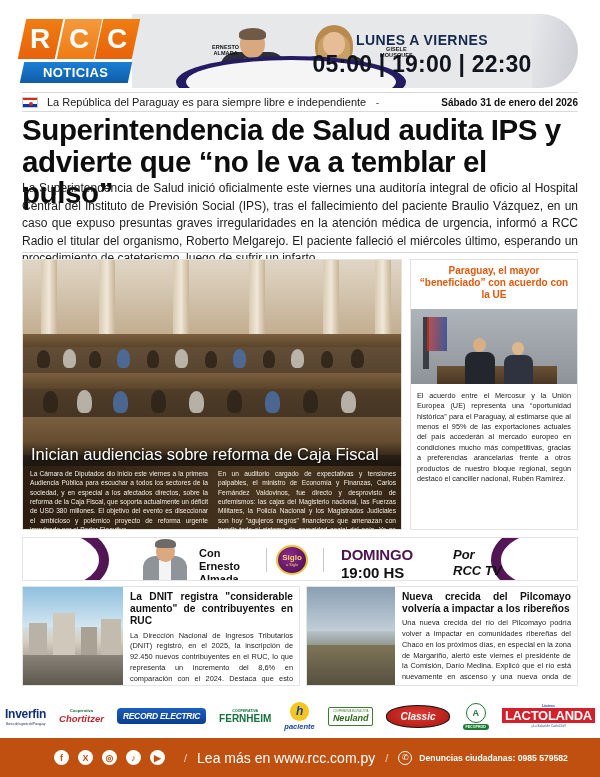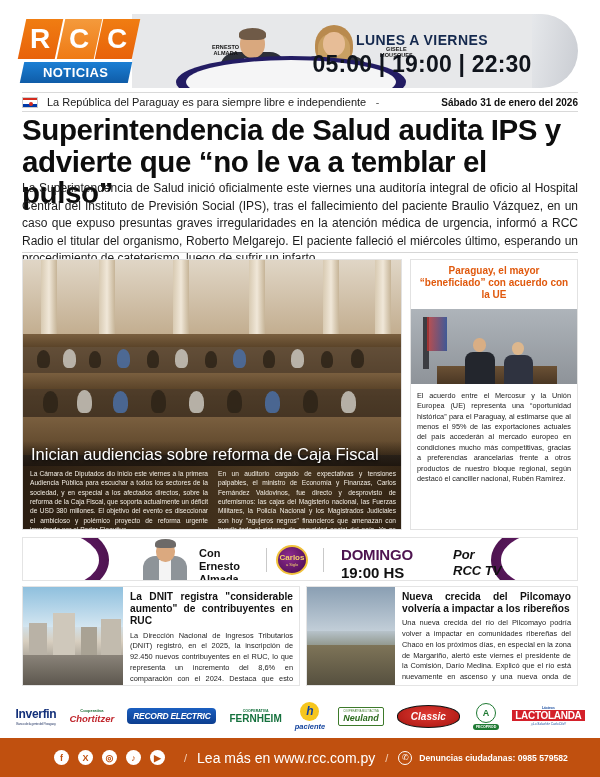--- a/index.html
+++ b/index.html
@@ -291,21 +291,21 @@
   .sp-neuland .t2 { font-size:9px; color:#2c6b1e; font-weight:bold; font-style:italic;}
   .sp-classic { background:radial-gradient(ellipse at 50% 40%, #e03a32, #a6140f);
     border:1.5px solid #111; border-radius:50%/46%; padding:5px 13px;
     color:#fff; font-size:10px; font-weight:bold; font-style:italic;}
   .sp-fecoprod { display:flex; flex-direction:column; align-items:center;}
   .sp-fecoprod .c { width:20px; height:20px; border-radius:50%; border:1.6px solid #1f7a33; display:flex; align-items:center; justify-content:center;
     color:#1f7a33; font-size:9px; font-weight:bold;}
   .sp-fecoprod .t { background:#1f7a33; color:#fff; font-size:3.6px; font-weight:bold; border-radius:5px; padding:1px 3px; margin-top:1px;}
   .sp-lacto { display:flex; flex-direction:column; align-items:center;}
   .sp-lacto .t1 { font-size:3.4px; color:#1b4ea0; font-weight:bold;}
-  .sp-lacto .t2 { background:#d4202a; color:#fff; font-size:10px; font-weight:bold; padding:0 3px; letter-spacing:-.3px;}
+  .sp-lacto .t2 { background:#d4202a; color:#fff; font-size:13px; font-weight:bold; padding:0 3px; letter-spacing:-.3px;}
   .sp-lacto .t3 { font-size:3.2px; color:#1b4ea0; font-style:italic; margin-top:1px;}
 
   
   .footer {
     position:absolute; left:0; top:738px; width:600px; height:39px;
     background:#c0500f; display:flex; align-items:center; padding-left:54px;
   }
   .soc { width:15px; height:15px; border-radius:50%; background:#fff; margin-right:9px;
     display:flex; align-items:center; justify-content:center; color:#c0500f; font-size:9px; font-weight:bold;}
   .foot-sep { color:#f3cdb2; margin:0 10px; font-size:11px;}
@@ -465,21 +465,21 @@
         <div class="h"></div>
         <div class="hr"></div>
     </div>
     <div class="promo-con">
       <div>Con</div>
       <div>Ernesto</div>
       <div>Almada</div>
     </div>
     <div class="promo-sep sep1"></div>
     <div class="siglo">
-      <div class="t1">Carlos</div>
+      <div class="t1">Siglo</div>
       <div class="t2">a Siglo</div>
     </div>
     <div class="promo-sep sep2"></div>
     <div class="promo-domingo">
       <div class="d1">DOMINGO</div>
       <div class="d2">19:00 HS</div>
     </div>
     <div class="promo-por">
       <div>Por</div>
       <div>RCC TV</div>

